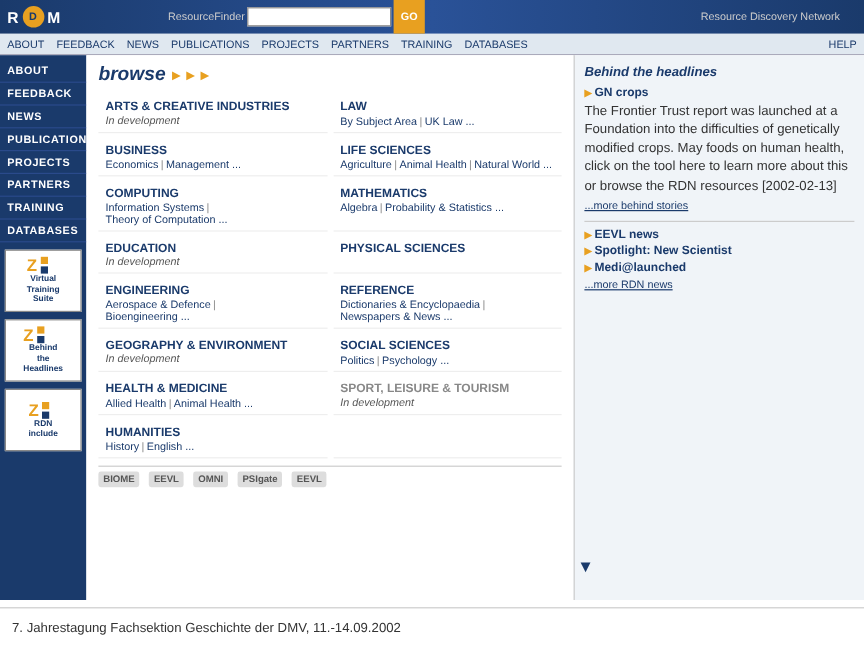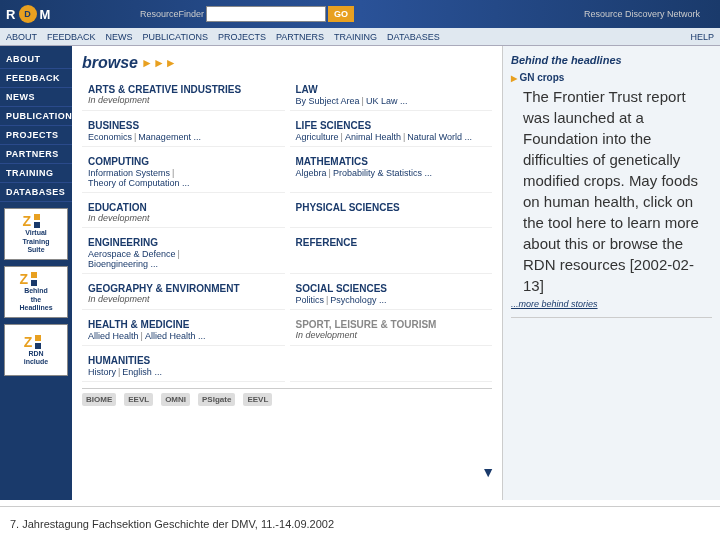--- a/index.html
+++ b/index.html
@@ -60,21 +60,21 @@
       padding: 0 3px;
     }
     #go-button {
       background: #e8a020;
       color: #fff;
       border: none;
       font-size: 9px;
       font-weight: bold;
       padding: 2px 6px;
       cursor: pointer;
-      height: 16px;
+      height: 28px;
     }
     #header-right {
       position: absolute;
       right: 20px;
       color: #ccc;
       font-size: 9px;
     }
 
     
     #subheader {
@@ -199,21 +199,21 @@
       font-size: 8px;
       color: #555;
       font-weight: bold;
       background: #ddd;
       padding: 2px 4px;
       border-radius: 2px;
     }
 
     
     #right-panel {
-      width: 218px;
+      width: 242px;
       background: #f0f4f8;
       border-left: 1px solid #ccc;
       padding: 8px;
       overflow: hidden;
       flex-shrink: 0;
     }
     #right-panel h3 {
       font-size: 11px;
       color: #1a3a6b;
       margin-bottom: 6px;
@@ -227,33 +227,31 @@
       color: #1a3a6b;
       font-weight: bold;
       margin-bottom: 3px;
     }
     .news-title::before {
       content: "▶ ";
       color: #e8a020;
       font-size: 8px;
     }
     .news-text {
-      font-size: 15px;
+      font-size: 11px;
       color: #333;
       line-height: 1.4;
-      margin-left: 12px;
     }
     .more-link {
       color: #1a3a6b;
       font-size: 9px;
       cursor: pointer;
       text-decoration: underline;
       display: block;
       margin-top: 3px;
-      font-style: italic;
     }
     .divider {
       height: 1px;
       background: #ccc;
       margin: 5px 0;
     }
 
     
     #bottom-bar {
       position: absolute;
@@ -418,37 +416,41 @@
 
       <div class="category-block">
         <div class="category-title">ENGINEERING</div>
         <div class="category-links">
           <a>Aerospace &amp; Defence</a><span class="sep">|</span><br>
           <a>Bioengineering ...</a>
         </div>
       </div>
       <div class="category-block">
         <div class="category-title">REFERENCE</div>
+        <div class="category-links">
+          <a>Dictionaries &amp; Encyclopaedia</a><span class="sep">|</span><br>
+          <a>Newspapers &amp; News ...</a>
+        </div>
       </div>
 
       <div class="category-block">
         <div class="category-title">GEOGRAPHY &amp; ENVIRONMENT</div>
         <div class="category-sub">In development</div>
       </div>
       <div class="category-block">
         <div class="category-title">SOCIAL SCIENCES</div>
         <div class="category-links">
           <a>Politics</a><span class="sep">|</span><a>Psychology ...</a>
         </div>
       </div>
 
       <div class="category-block">
         <div class="category-title">HEALTH &amp; MEDICINE</div>
         <div class="category-links">
-          <a>Allied Health</a><span class="sep">|</span><a>Allied Health ...</a>
+          <a>Allied Health</a><span class="sep">|</span><a>Animal Health ...</a>
         </div>
       </div>
       <div class="category-block">
         <div class="category-title" style="color:#888;">SPORT, LEISURE &amp; TOURISM</div>
         <div class="category-sub">In development</div>
       </div>
 
       <div class="category-block">
         <div class="category-title">HUMANITIES</div>
         <div class="category-links">
@@ -473,20 +475,26 @@
 
     <div class="news-section">
       <div class="news-title">GN crops</div>
       <div class="news-text">The Frontier Trust report was launched at a Foundation into the difficulties of genetically modified crops. May foods on human health, click on the tool here to learn more about this or browse the RDN resources [2002-02-13]</div>
       <a class="more-link">...more behind stories</a>
     </div>
 
     <div class="divider"></div>
 
 
+    <div class="news-section">
+      <div class="news-title">EEVL news</div>
+      <div class="news-title">Spotlight: New Scientist</div>
+      <div class="news-title">Medi@launched</div>
+      <a class="more-link">...more RDN news</a>
+    </div>
   </div>
 
 </div>
 
 <div class="scroll-arrow">▼</div>
 
 <div id="bottom-bar">
   <span id="bottom-text">7. Jahrestagung Fachsektion Geschichte der DMV, 11.-14.09.2002</span>
 </div>
 

